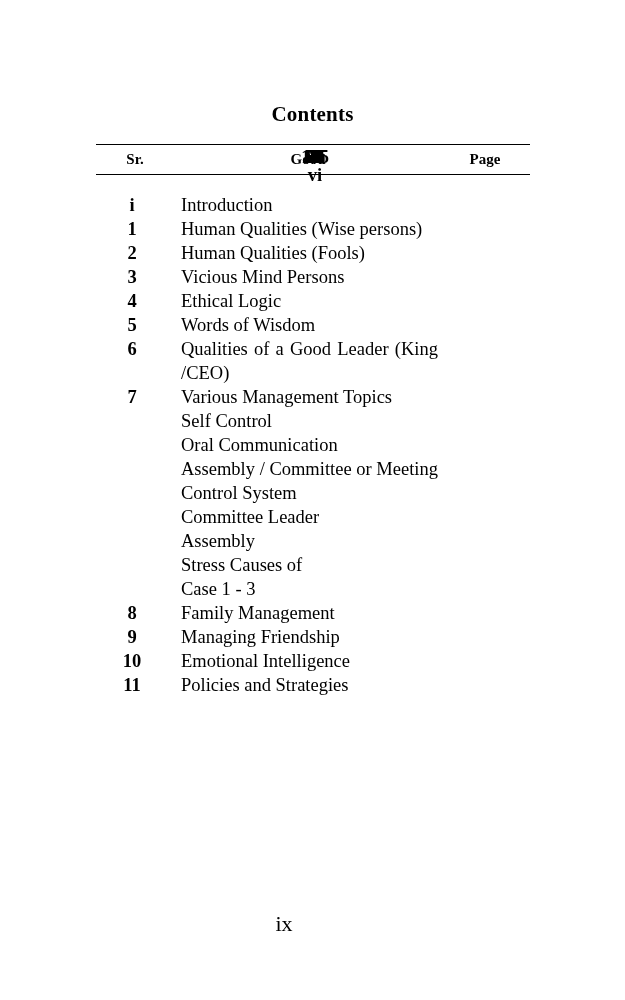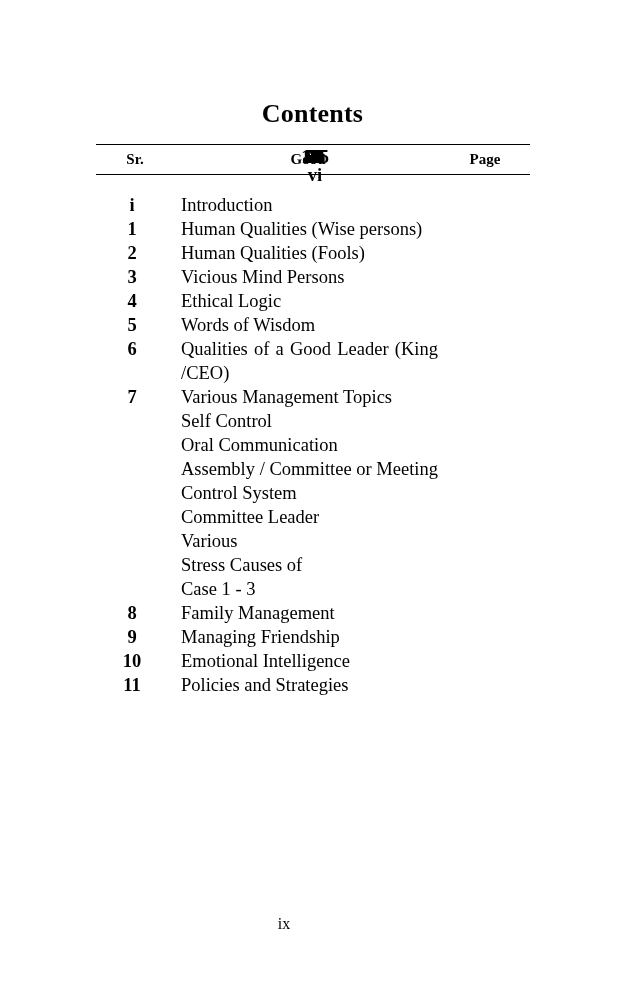--- a/index.html
+++ b/index.html
@@ -22,21 +22,21 @@
     inset: 0;
   }
 
   
   .doc-title {
     position: absolute;
     top: 96px;
     left: 0;
     width: 625px;
     text-align: center;
-    font-size: 26px;
+    font-size: 21px;
     font-weight: bold;
     line-height: 36px;
     letter-spacing: 0.2px;
   }
 
   
   .toc-table {
     position: absolute;
     top: 144px;
     left: 96px;
@@ -89,21 +89,21 @@
     padding-left: 4px;
   }
 
   
   .folio {
     position: absolute;
     top: 912px;
     left: 0;
     width: 568px;
     text-align: center;
-    font-size: 16px;
+    font-size: 22px;
     line-height: 24px;
   }
 </style>
 </head>
 <body>
 
 <div class="page">
 
   <div class="doc-title">Contents</div>
 
@@ -181,21 +181,21 @@
           <td class="title">Control System</td>
           <td class="page">73</td>
         </tr>
         <tr>
           <td class="sr"></td>
           <td class="title">Committee Leader</td>
           <td class="page">73</td>
         </tr>
         <tr>
           <td class="sr"></td>
-          <td class="title">Various</td>
+          <td class="title">Assembly</td>
           <td class="page">74</td>
         </tr>
         <tr>
           <td class="sr"></td>
           <td class="title">Stress Causes of</td>
           <td class="page">74</td>
         </tr>
         <tr>
           <td class="sr"></td>
           <td class="title">Case 1 - 3</td>

